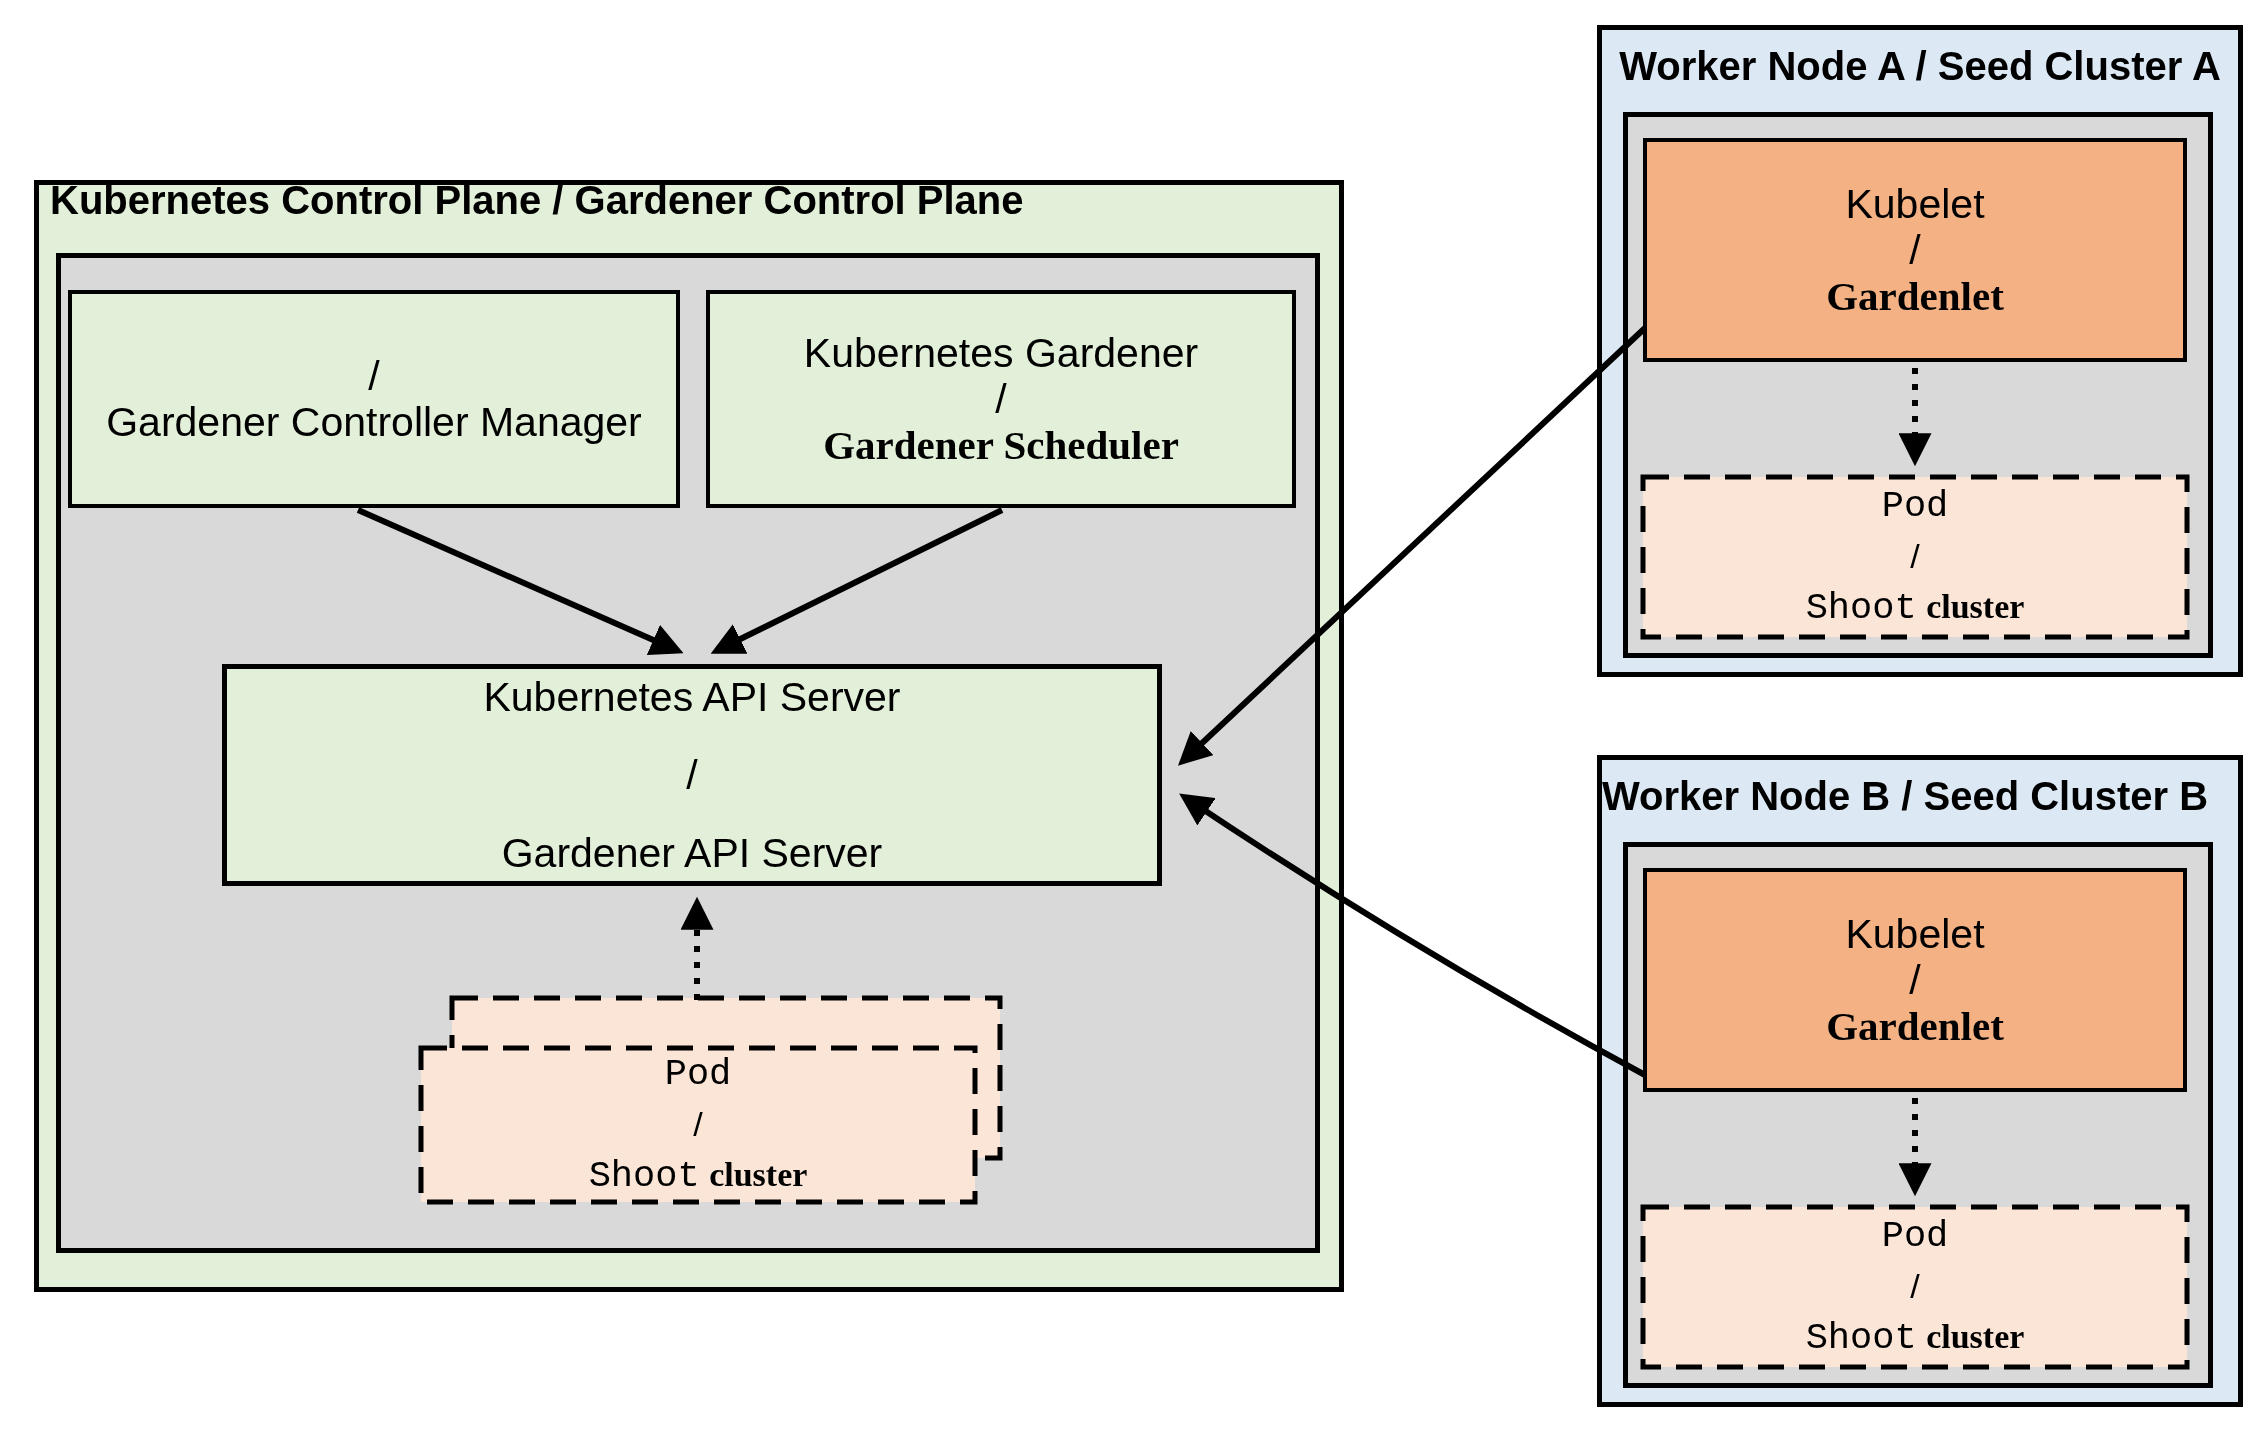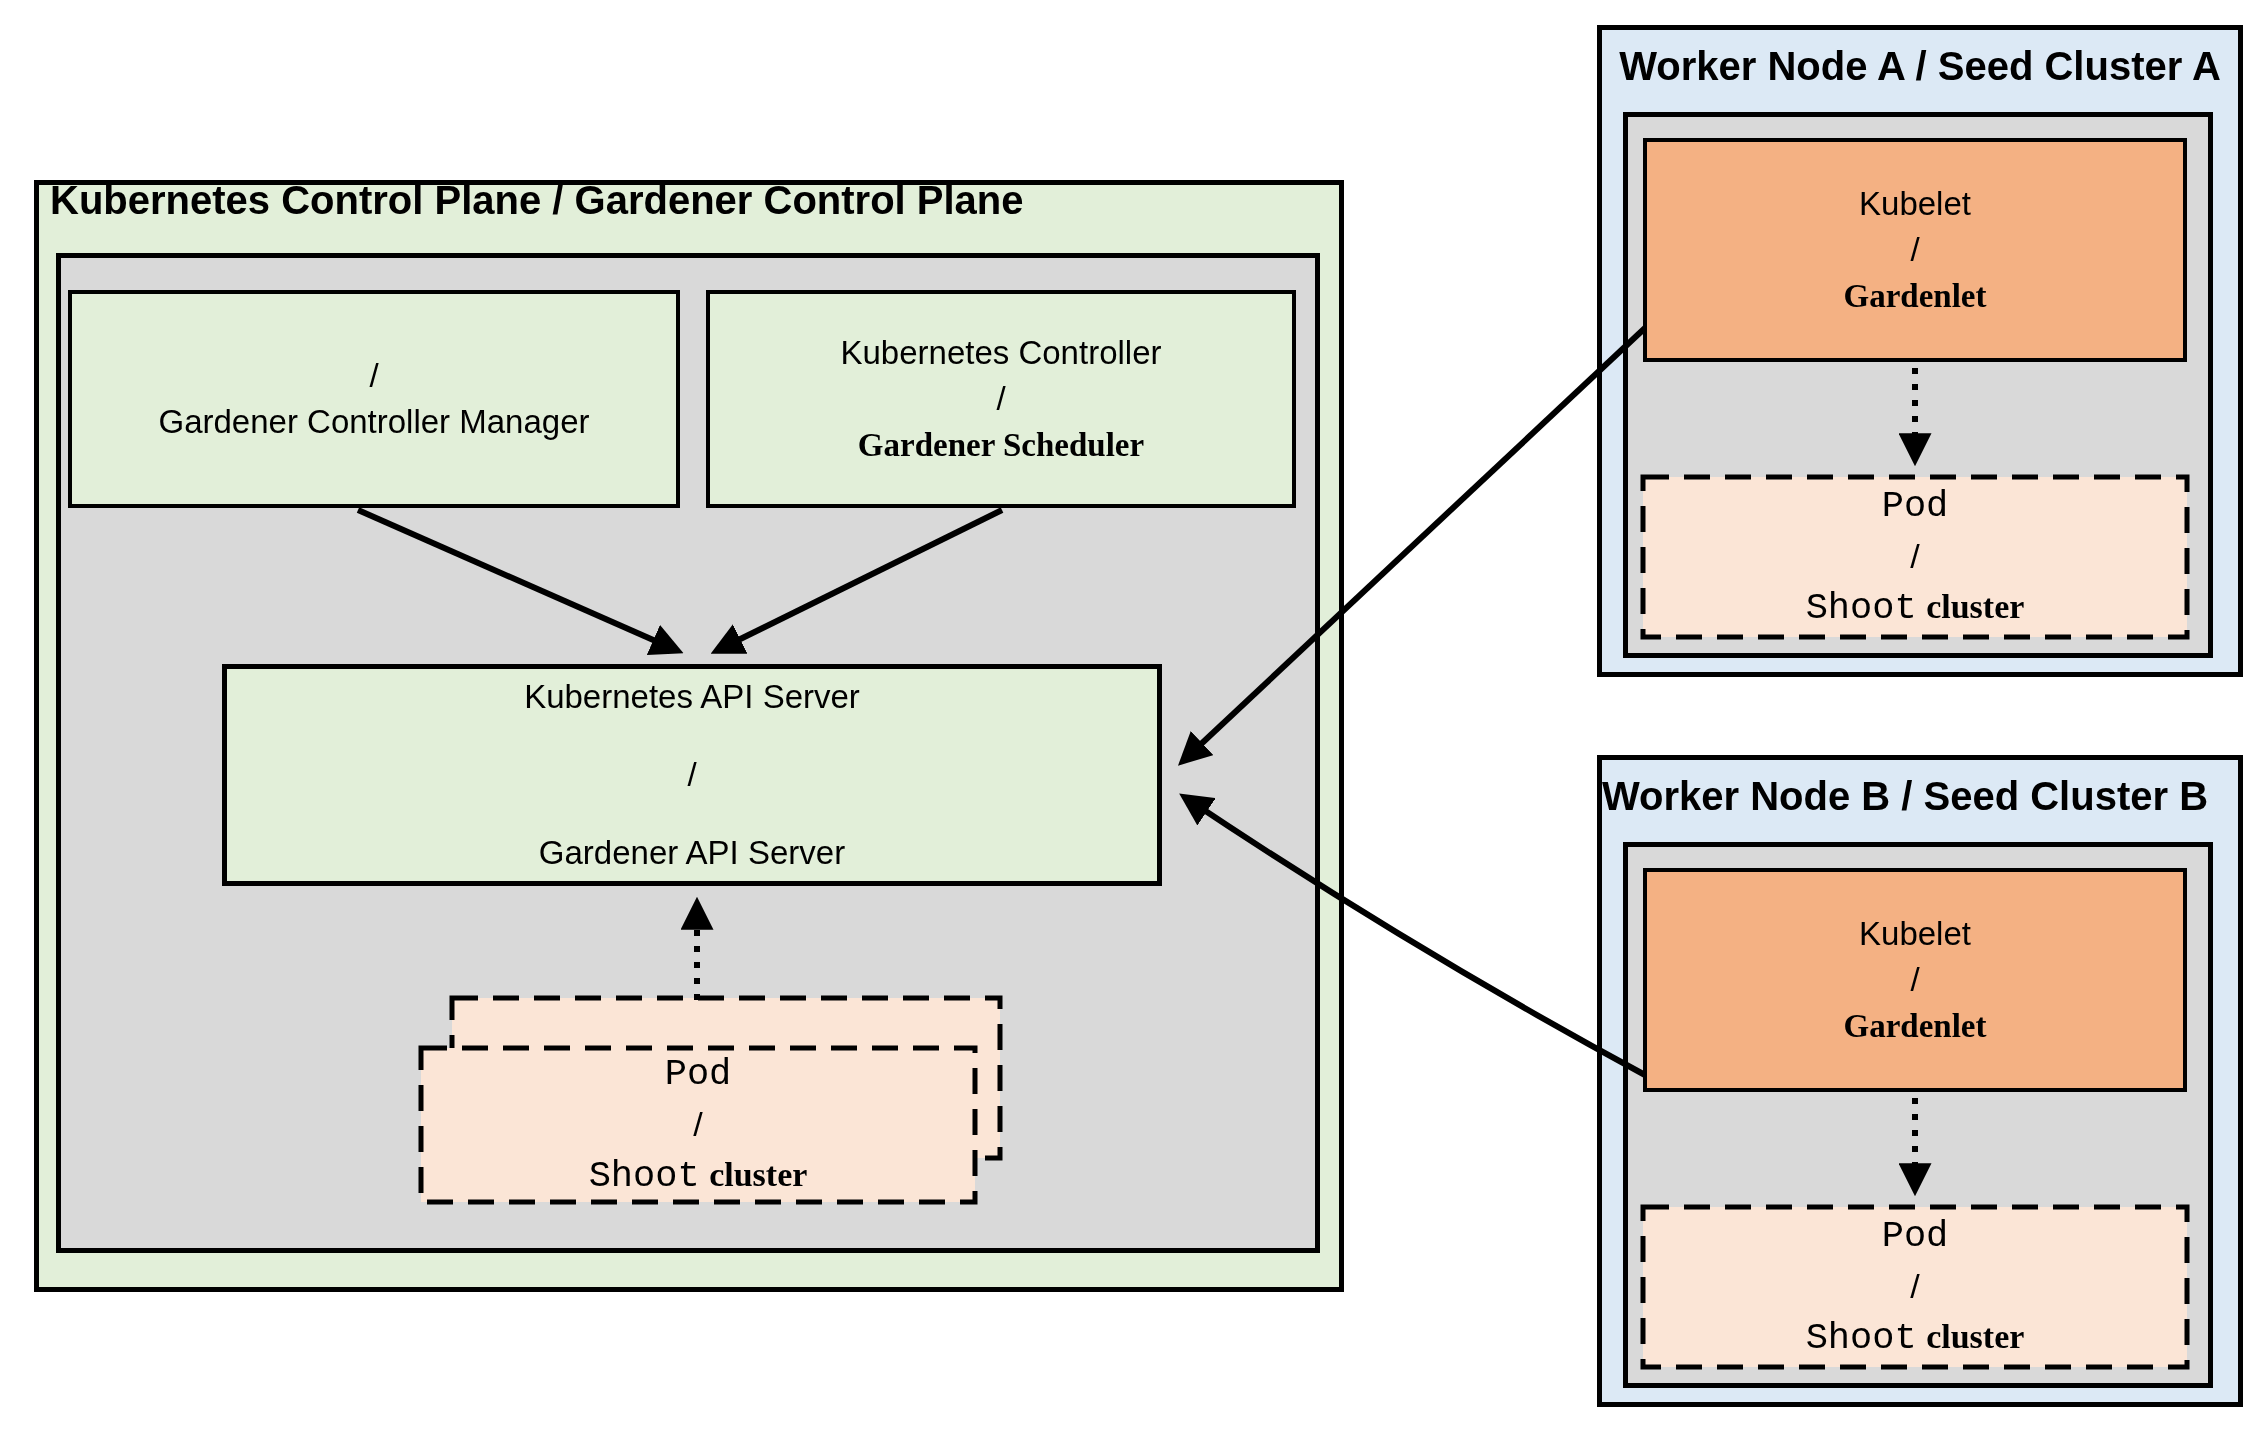--- a/index.html
+++ b/index.html
@@ -16,21 +16,21 @@
     border:4px solid #000;
     display:flex; flex-direction:column;
     align-items:center; justify-content:center;
     text-align:center;
   }
   .thick { border-width:5px;gap:32px; }
   .green  { background:#e2efd9; }
   .gray   { background:#d9d9d9; }
   .blue   { background:#dce9f5; }
   .orange { background:#f4b183; }
-  .label { font-size:33px; line-height:46px; }
+  .label { font-size:41px; line-height:46px; }
   .bold  { font-weight:bold;font-family:Liberation Serif, serif; }
   .title { font-size:40px; line-height:48px; white-space:nowrap; }
   .podtext {
     position:absolute; box-sizing:border-box; z-index:3;
     display:flex; flex-direction:column;
     align-items:center; justify-content:center;
     text-align:center; font-size:34px; line-height:50px;
   }
   .mono { font-family:"Liberation Mono", monospace; font-size:37px; }
   svg#overlay { position:absolute; left:0; top:0; z-index:2; pointer-events:none; }
@@ -46,21 +46,21 @@
   <div class="box green thick" style="left:34px; top:180px; width:1310px; height:1112px; justify-content:flex-start; align-items:flex-start;"></div>
   <div class="abs title" style="left:50px; top:176px;">Kubernetes Control Plane / Gardener Control Plane</div>
   <div class="box gray thick" style="left:56px; top:253px; width:1264px; height:1000px;"></div>
 
   <div class="box green" style="left:68px; top:290px; width:612px; height:218px;">
     <span class="label">/</span>
     <span class="label">Gardener Controller Manager</span>
   </div>
 
   <div class="box green" style="left:706px; top:290px; width:590px; height:218px;">
-    <span class="label">Kubernetes Controller</span>
+    <span class="label">Kubernetes Gardener</span>
     <span class="label">/</span>
     <span class="label bold">Gardener Scheduler</span>
   </div>
 
   <div class="box green thick" style="left:222px; top:664px; width:940px; height:222px;">
     <span class="label">Kubernetes API Server</span>
     <span class="label">/</span>
     <span class="label">Gardener API Server</span>
   </div>
 

